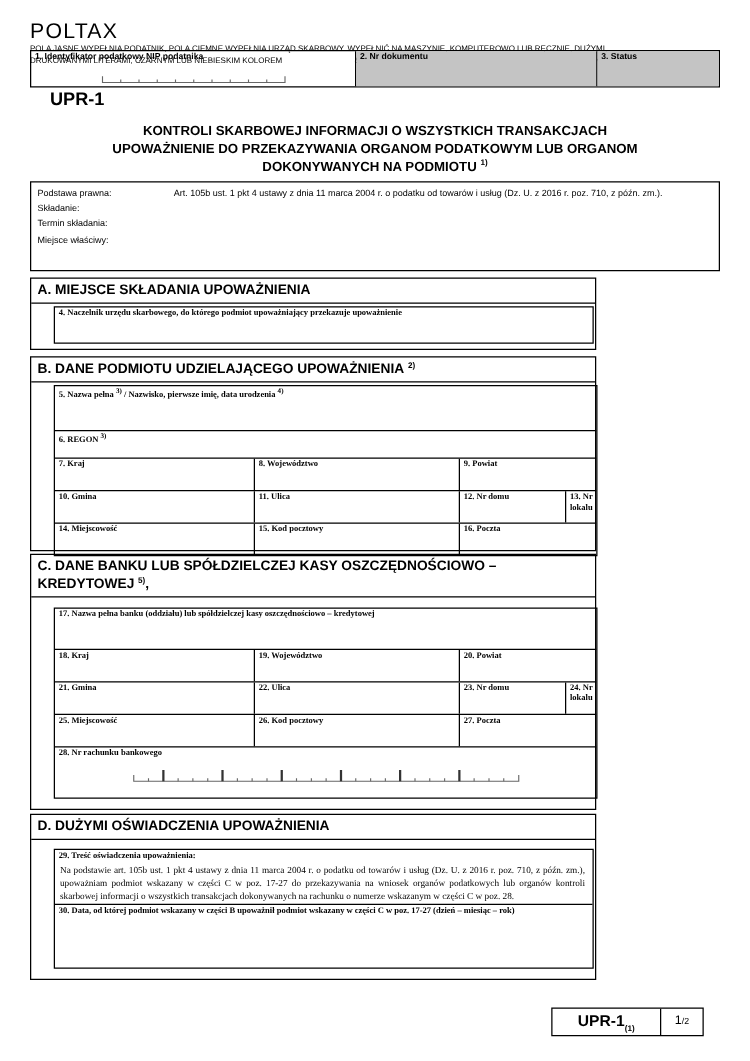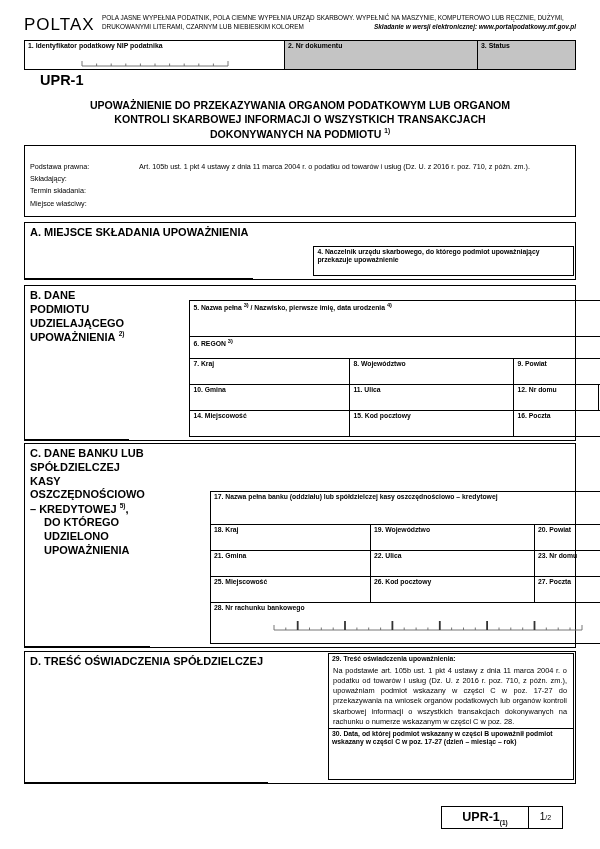--- a/index.html
+++ b/index.html
@@ -1,54 +1,54 @@
 <!DOCTYPE html>
 <html><head>
 <meta charset="utf-8">
 <style>
   * { margin:0; padding:0; box-sizing:border-box; }
   html,body { background:#fff; }
   body { font-family:"Liberation Sans","DejaVu Sans",sans-serif; color:#000; }
   .page { position:relative; width:600px; height:849px; background:#fff; overflow:hidden; }
 
   
-  .topbar { position:absolute; left:24px; top:13px; width:552px; display:flex; align-items:flex-start; }
+  .topbar { position:absolute; left:24px; top:13px; width:552px; display:flex; align-items:flex-start;flex-direction:column; }
   .poltax { font-size:17px; letter-spacing:1px; padding-top:2px; width:78px; }
   .instructions { flex:1; font-size:6.4px; line-height:1.45; }
   .instr-line2 { display:flex; justify-content:space-between; }
   .efiling { font-weight:bold; font-style:italic; }
 
   
   .headrow { position:absolute; left:24px; top:40px; width:552px; height:30px; border:1.5px solid #000; display:grid; grid-template-columns:260px 193px 1fr; }
   .hcell { border-right:1px solid #000; position:relative; padding:1px 3px; }
   .hcell:last-child { border-right:none; }
   .hcell.gray { background:#c4c4c4; }
   .flabel { font-size:6.9px; font-weight:bold; line-height:1.25; }
   .nip-comb { position:absolute; left:50%; transform:translateX(-50%); bottom:2px; }
 
   .upr1 { position:absolute; left:40px; top:72px; font-size:14.5px; font-weight:bold; }
 
   .title { position:absolute; left:24px; top:99px; width:552px; text-align:center; font-size:10.6px; font-weight:bold; line-height:1.3; }
   .title sup, .sec-head sup { font-size:6.5px; }
 
   
-  .legalbox { position:absolute; left:24px; top:145px; width:552px; height:72px; border:1.5px solid #000; padding:14px 0; font-size:7.2px; }
+  .legalbox { position:absolute; left:24px; top:145px; width:552px; height:72px; border:1.5px solid #000; padding:2px 0; font-size:7.2px; }
   .lrow { display:flex; padding:1.6px 0; }
   .llabel { width:82px; flex:none; padding-left:5px; }
   .ltext { flex:1; padding-right:6px; line-height:1.32;margin-left:32px; }
 
   
-  .section { position:absolute; left:24px; width:552px; border:1.8px solid #000; display:flex; flex-direction:row;gap:42px; }
+  .section { position:absolute; left:24px; width:453px; border:1.8px solid #000; display:flex; flex-direction:column; }
   .sec-a { top:222px; height:58px; }
   .sec-b { top:285px; height:156px; }
   .sec-c { top:443px; height:205px; }
   .sec-d { top:651px; height:133px; }
   .sec-head { font-size:11px; font-weight:bold; padding:3px 5px 2px 5px; border-bottom:1.6px solid #000; line-height:1.25; }
   .sec-head .indent { padding-left:14px; display:block; }
-  .sec-body { flex:1; display:flex; align-items:flex-end; }
+  .sec-body { flex:1; display:flex; align-items:center;font-family:Liberation Serif, serif; }
   .strip { width:13px; flex:none; background:#dcdcdc; border-left:1px solid #000; border-right:1px solid #000; margin-left:2px; }
   .fields { flex:1; margin:2px 1px 3px 3px; }
   .fieldbox { border:1px solid #000; height:100%; display:flex; flex-direction:column; }
   .fcell { position:relative; padding:1px 3px; }
   .fcell .flabel { font-size:6.8px; }
   .bb { border-bottom:1px solid #000; }
   .frow { display:grid; }
   .cols3 { grid-template-columns:160px 164px 1fr; }
   .cols4 { grid-template-columns:160px 164px 85px 1fr; }
   .frow .fcell { border-right:1px solid #000; }
@@ -99,32 +99,32 @@
     <div class="hcell gray">
       <div class="flabel">2. Nr dokumentu</div>
     </div>
     <div class="hcell gray">
       <div class="flabel">3. Status</div>
     </div>
   </div>
 
   <div class="upr1">UPR-1</div>
   <div class="title">
+    <div>KONTROLI SKARBOWEJ INFORMACJI O WSZYSTKICH TRANSAKCJACH</div>
     <div>UPOWAŻNIENIE DO PRZEKAZYWANIA ORGANOM PODATKOWYM LUB ORGANOM</div>
-    <div>KONTROLI SKARBOWEJ INFORMACJI O WSZYSTKICH TRANSAKCJACH</div>
     <div><span>DOKONYWANYCH NA PODMIOTU</span>&nbsp;<sup>1)</sup></div>
   </div>
 
   <div class="legalbox">
     <div class="lrow">
       <div class="llabel">Podstawa prawna:</div>
       <div class="ltext">Art. 105b ust. 1 pkt 4 ustawy z dnia 11 marca 2004 r. o podatku od towarów i usług (Dz. U. z 2016 r. poz. 710, z późn. zm.).</div>
     </div>
     <div class="lrow">
-      <div class="llabel">Składający:</div>
+      <div class="llabel">Składanie:</div>
     </div>
     <div class="lrow">
       <div class="llabel">Termin składania:</div>
     </div>
     <div class="lrow">
       <div class="llabel">Miejsce właściwy:</div>
     </div>
   </div>
 
   <div class="section sec-a">
@@ -190,21 +190,20 @@
               </div>
           </div>
         </div>
       </div>
     </div>
   </div>
 
   <div class="section sec-c">
     <div class="sec-head">
       <span>C. DANE BANKU LUB SPÓŁDZIELCZEJ KASY OSZCZĘDNOŚCIOWO – KREDYTOWEJ</span>&nbsp;<sup>5)</sup><span>,</span>
-      <span class="indent">DO KTÓREGO UDZIELONO UPOWAŻNIENIA</span>
     </div>
     <div class="sec-body">
       <div class="strip"></div>
       <div class="fields">
         <div class="fieldbox">
           <div class="fcell bb h-f17">
             <div class="flabel">17. Nazwa pełna banku (oddziału) lub spółdzielczej kasy oszczędnościowo – kredytowej</div>
           </div>
           <div class="frow cols3 bb">
             <div class="fcell h-row">
@@ -249,21 +248,21 @@
               <path d="M13.8,7.5 V10 M37.5,7.5 V10 M49.3,7.5 V10 M61.2,7.5 V10 M84.9,7.5 V10 M96.7,7.5 V10 M108.6,7.5 V10 M132.2,7.5 V10 M144.1,7.5 V10 M155.9,7.5 V10 M179.6,7.5 V10 M191.5,7.5 V10 M203.3,7.5 V10 M227,7.5 V10 M238.8,7.5 V10 M250.7,7.5 V10 M274.3,7.5 V10 M286.2,7.5 V10 M298,7.5 V10" stroke="#666" stroke-width="0.9"></path>
               <path d="M25.7,1 V10 M73,1 V10 M120.4,1 V10 M167.8,1 V10 M215.1,1 V10 M262.5,1 V10" stroke="#333" stroke-width="1.8"></path>
             </svg>
           </div>
         </div>
       </div>
     </div>
   </div>
 
   <div class="section sec-d">
-    <div class="sec-head">D. TREŚĆ OŚWIADCZENIA SPÓŁDZIELCZEJ</div>
+    <div class="sec-head">D. DUŻYMI OŚWIADCZENIA UPOWAŻNIENIA</div>
     <div class="sec-body">
       <div class="strip"></div>
       <div class="fields">
         <div class="fieldbox">
           <div class="fcell bb h-f29">
             <div class="flabel">29. Treść oświadczenia upoważnienia:</div>
             <div class="decl-body">Na podstawie art. 105b ust. 1 pkt 4 ustawy z dnia 11 marca 2004 r. o podatku od towarów i usług (Dz. U. z 2016 r. poz. 710, z późn. zm.), upoważniam podmiot wskazany w części C w poz. 17-27 do przekazywania na wniosek organów podatkowych lub organów kontroli skarbowej informacji o wszystkich transakcjach dokonywanych na rachunku o numerze wskazanym w części C w poz. 28.</div>
           </div>
           <div class="fcell h-f30">
             <div class="flabel">30. Data, od której podmiot wskazany w części B upoważnił podmiot wskazany w części C w poz. 17-27 (dzień – miesiąc – rok)</div>

